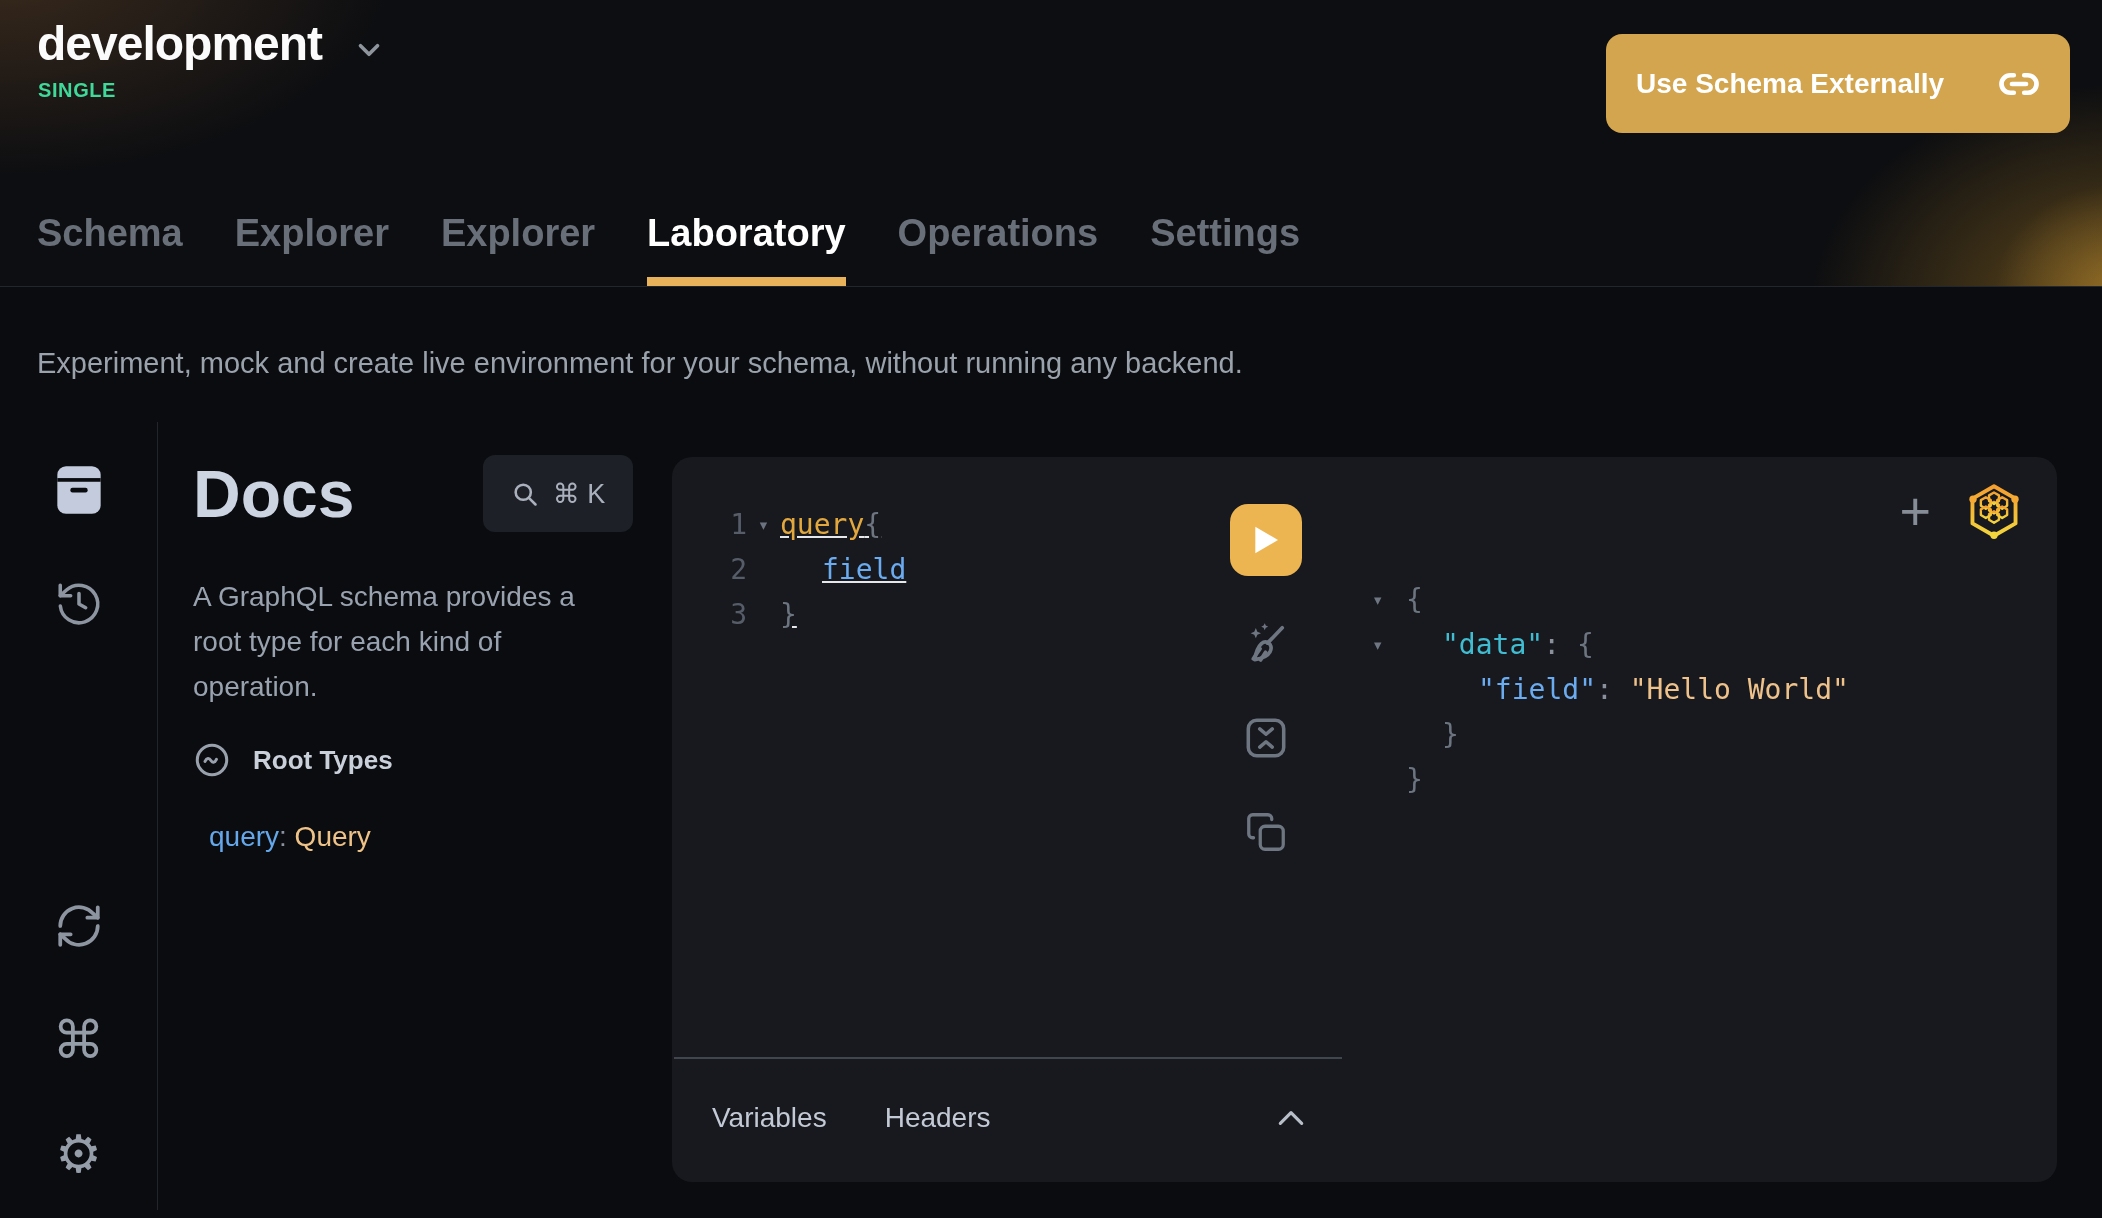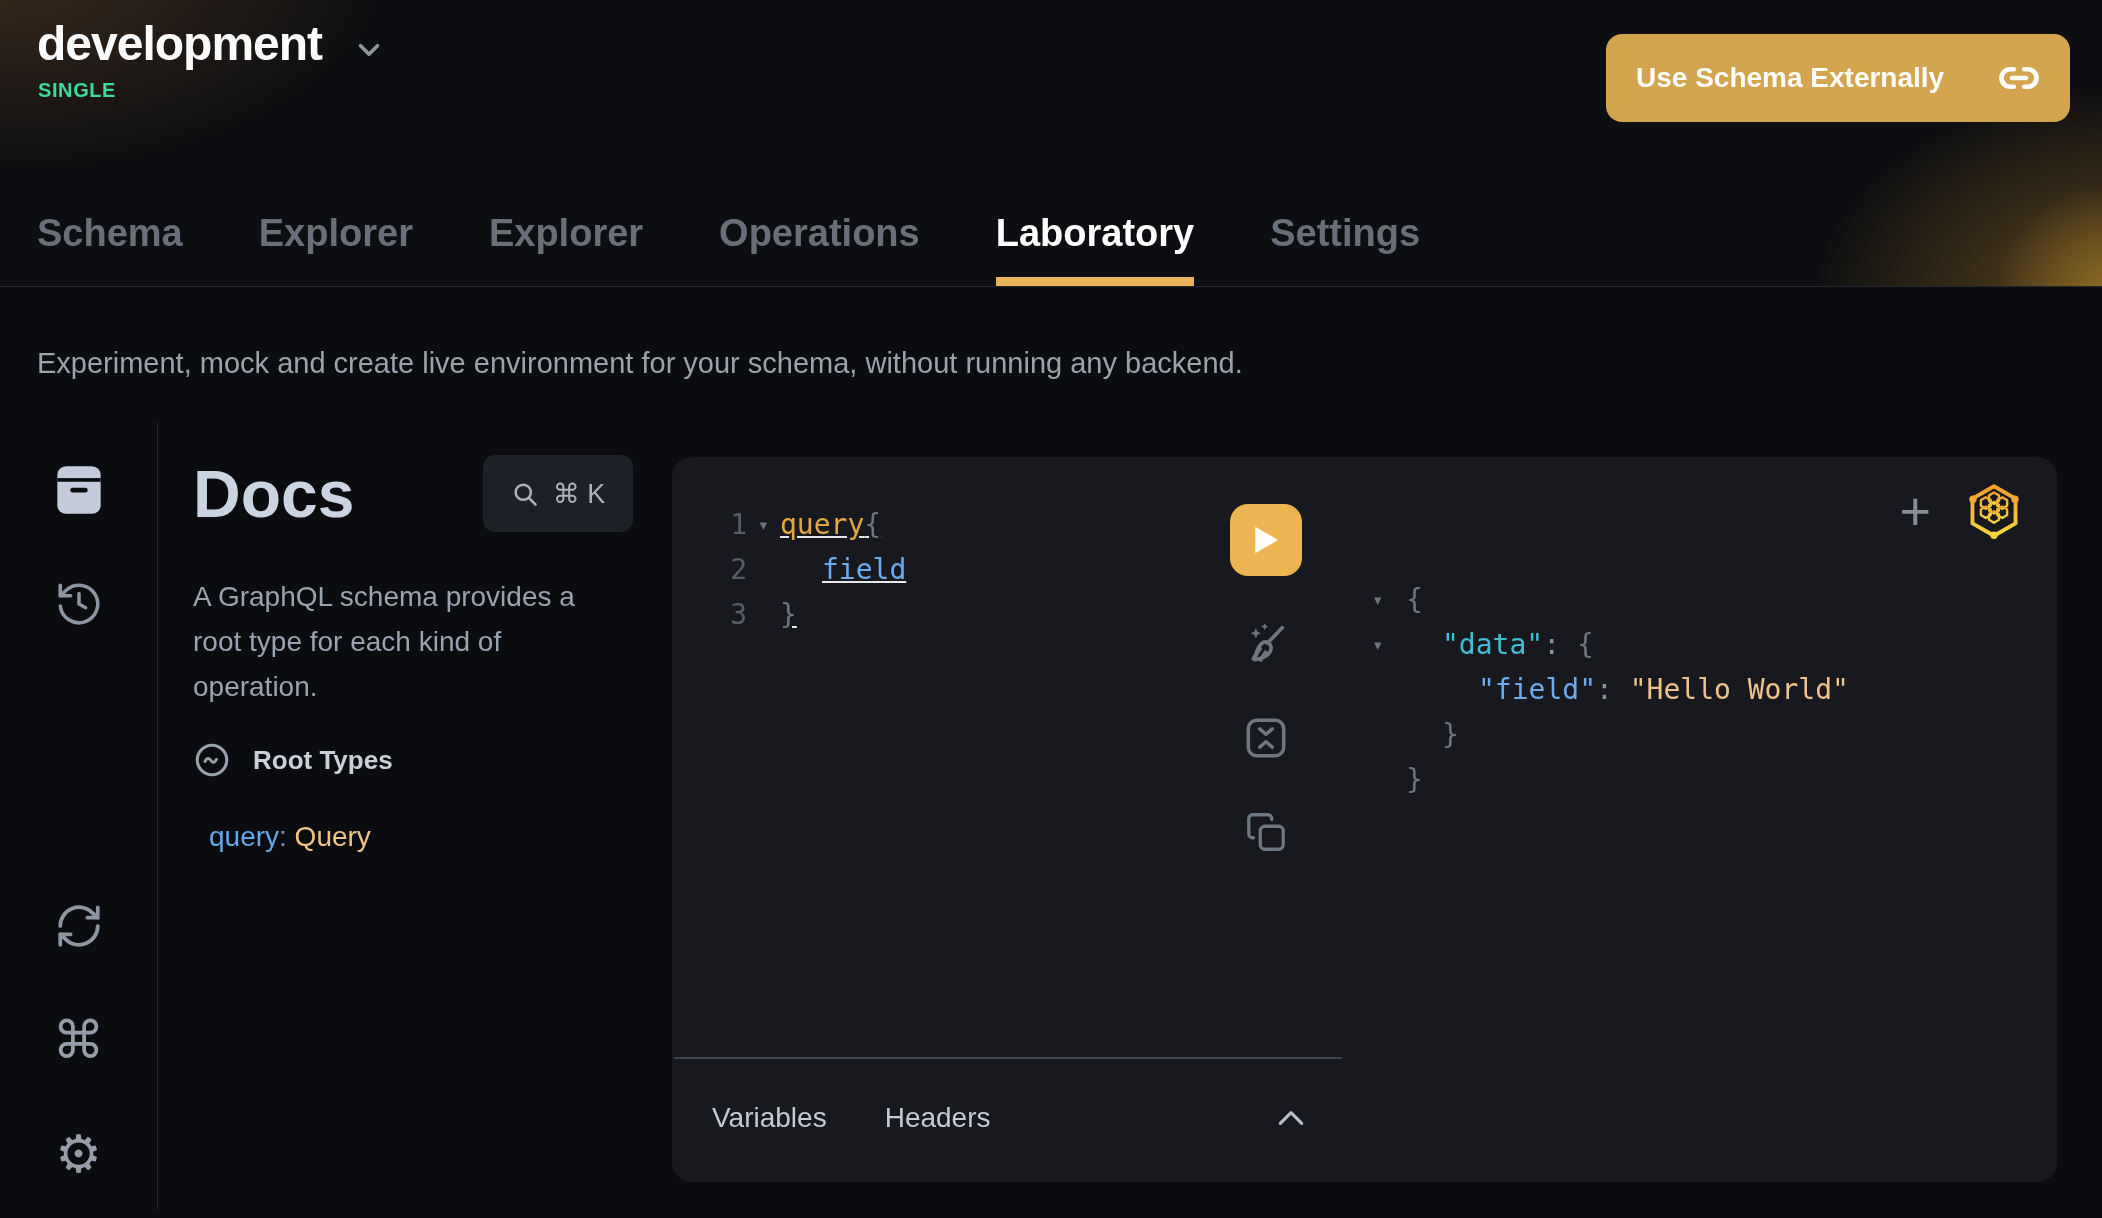--- a/index.html
+++ b/index.html
@@ -19,27 +19,27 @@
       radial-gradient(460px 330px at 101% 108%, rgba(196,142,40,.48), transparent 68%),
       radial-gradient(170px 140px at 101% 101%, rgba(226,170,60,.45), transparent 75%),
       #0d0e11;
   }
   .title-row { display:flex; align-items:center; gap:30px; padding:16px 0 0 37px; }
   .project-title { font-size:48px; font-weight:700; letter-spacing:-1px; color:#fbfbfc; }
   .chev-down { margin-top:12px; }
   .badge { margin:8px 0 0 38px; font-size:20px; font-weight:700; letter-spacing:.6px; color:#3fd999; }
   .ext-btn {
     position:absolute; top:34px; right:32px;
-    width:464px; height:88px; border-radius:16px;
+    width:464px; height:99px; border-radius:16px;
     background:#d2a54e; border:none; cursor:pointer;
     display:flex; align-items:center; justify-content:space-between;
     padding:0 30px 0 30px; color:#ffffff;
   }
   .ext-btn-label { font-size:28px; font-weight:700; }
-  .tabs { position:absolute; left:37px; bottom:0; display:flex; gap:76px; }
+  .tabs { position:absolute; left:37px; bottom:0; display:flex; gap:52px; }
   .tab {
     font-size:38px; font-weight:700; color:#696f78;
     padding-bottom:22px; border-bottom:9px solid transparent; cursor:pointer;
   }
   .tab.active { color:#ffffff; border-bottom-color:#e7b259; }
   
   .subtitle { padding:60px 37px 0 37px; font-size:29px; color:#9aa2ac; }
   
   .main-row { display:flex; margin-top:42px; height:788px; }
   .rail {
@@ -137,22 +137,22 @@
           <path d="M9 17H7A5 5 0 0 1 7 7h2"></path>
           <line x1="8" y1="12" x2="16" y2="12"></line>
         </svg>
     </span>
   </button>
 
   <div class="tabs">
     <div class="tab">Schema</div>
     <div class="tab">Explorer</div>
     <div class="tab">Explorer</div>
+    <div class="tab active">Laboratory</div>
     <div class="tab">Operations</div>
-    <div class="tab active">Laboratory</div>
     <div class="tab">Settings</div>
   </div>
 </div>
 
 <div class="subtitle">Experiment, mock and create live environment for your schema, without running any backend.</div>
 
 <div class="main-row">
 
   <div class="rail">
     <div class="rail-icon">

